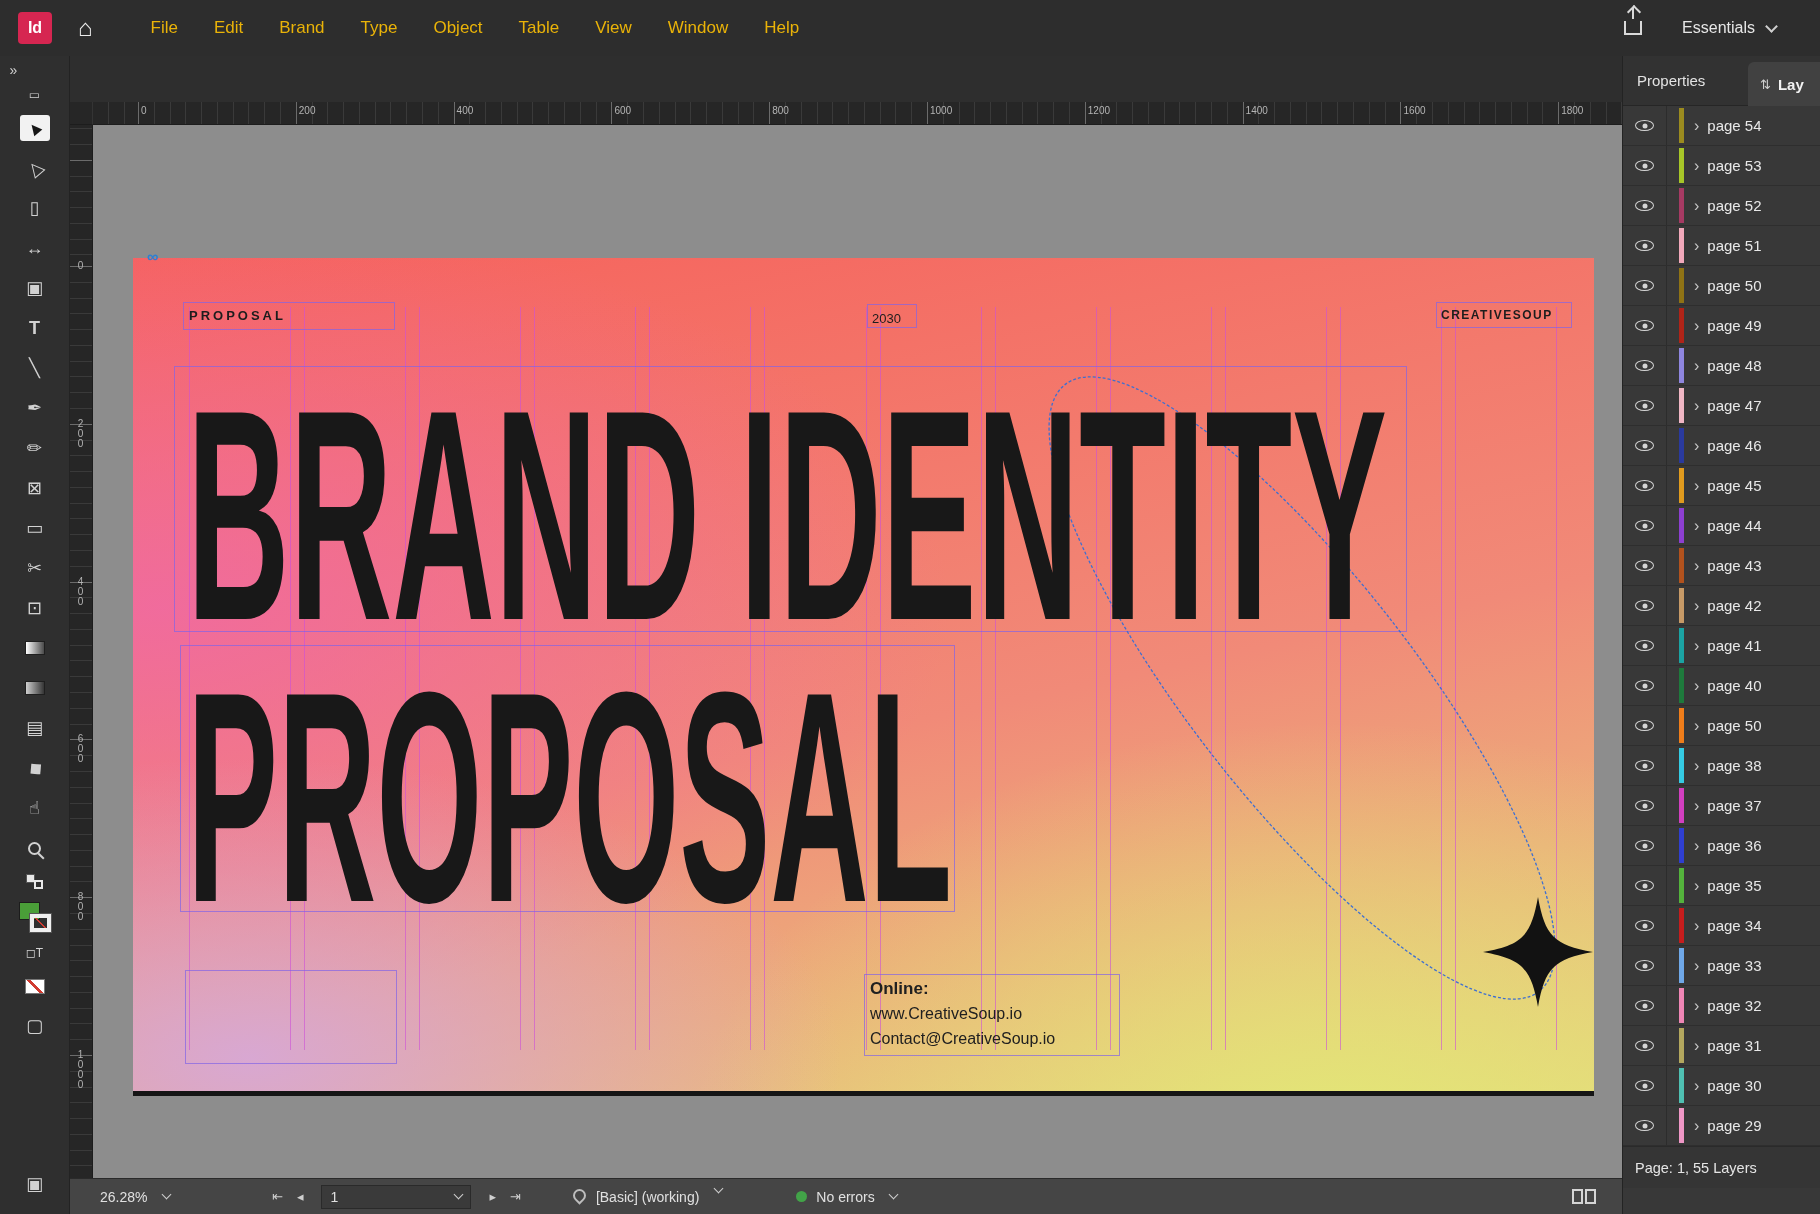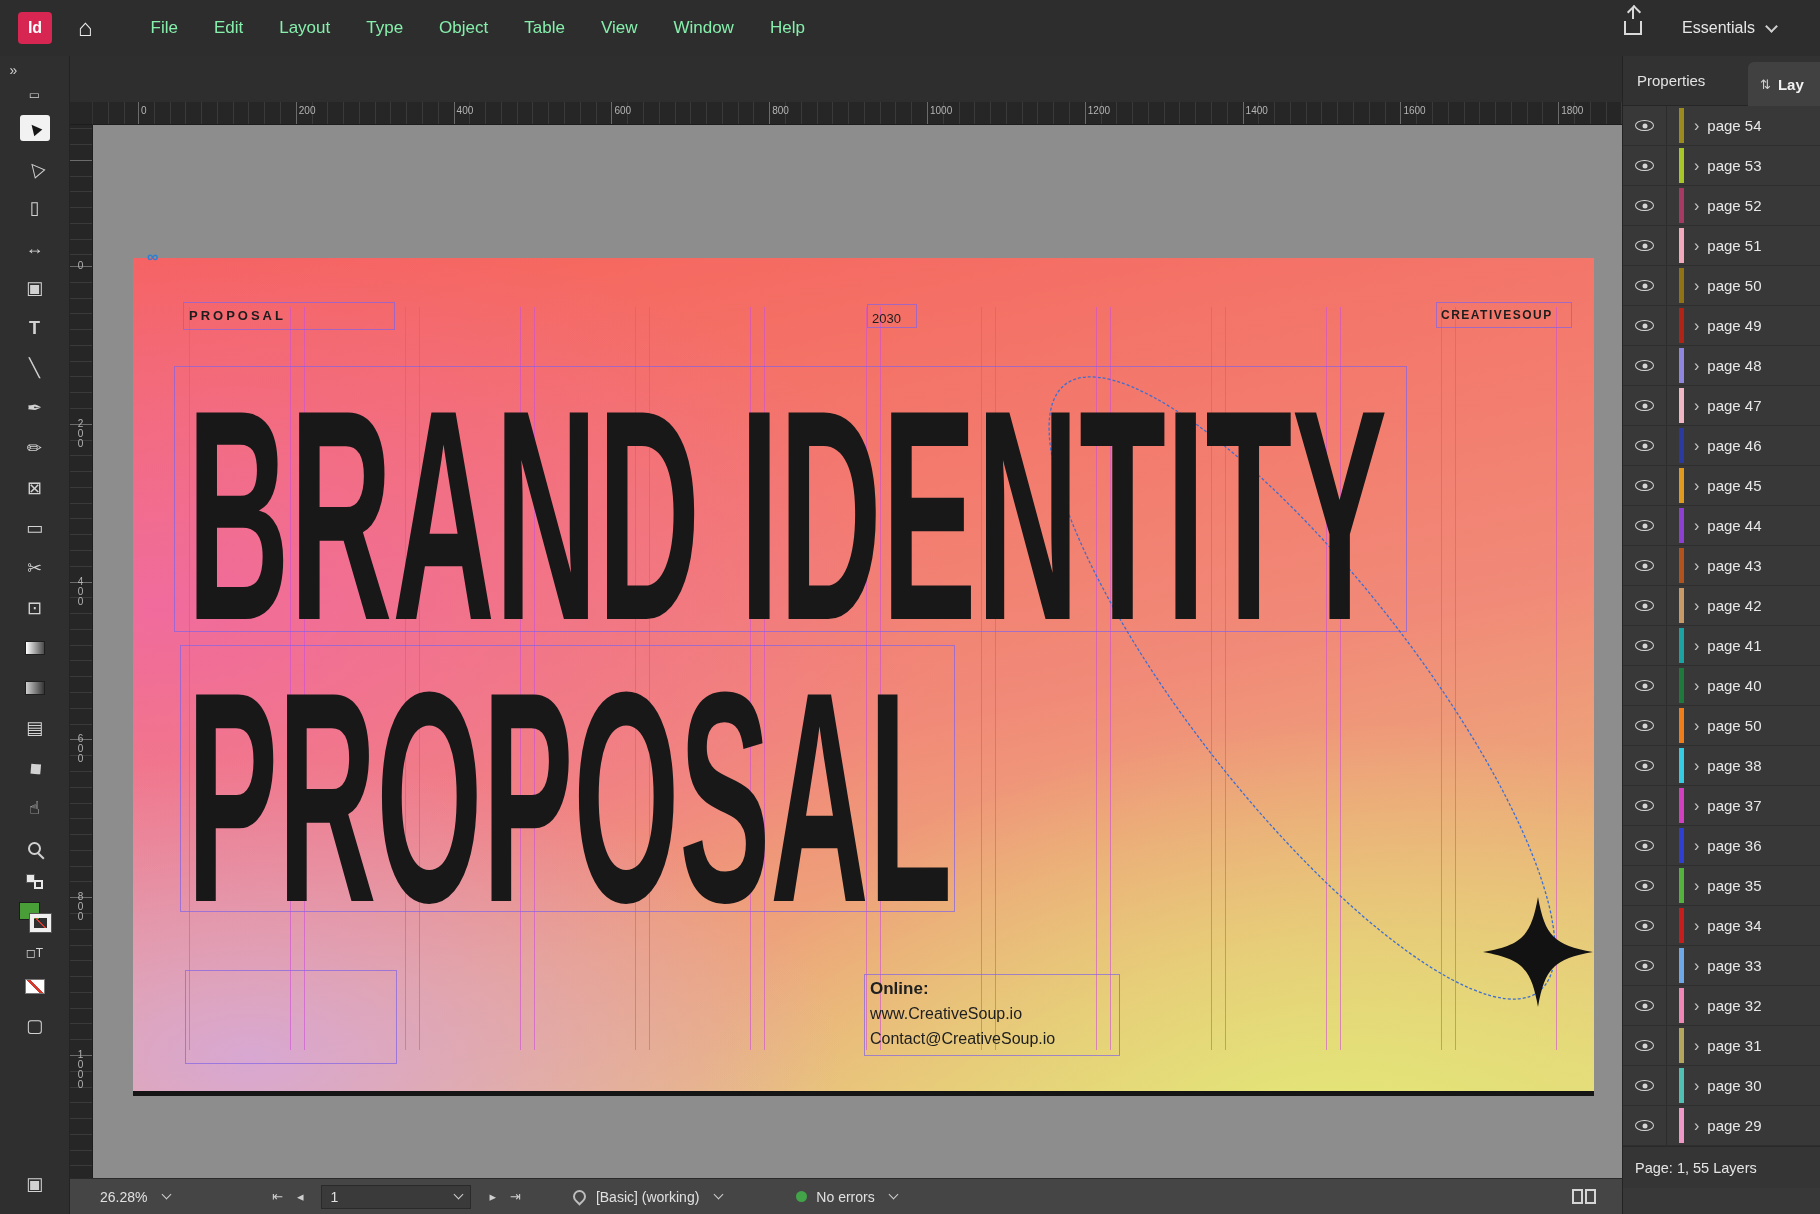--- a/index.html
+++ b/index.html
@@ -7,21 +7,21 @@
  font-family:"Liberation Sans","DejaVu Sans",sans-serif;color:#e6e6e6}
 .app{position:relative;width:1820px;height:1214px}
 
 
 .menubar{position:absolute;left:0;top:0;width:1820px;height:56px;background:#2d2d2d;
  display:flex;align-items:center;z-index:6}
 .logo{width:34px;height:32px;background:#d62651;color:#fff;font-weight:700;font-size:16px;
  border-radius:4px;display:flex;align-items:center;justify-content:center;margin-left:18px}
 .home{font-size:24px;margin-left:26px;color:#ececec}
 .menus{display:flex;margin-left:40px}
-.menu-item{font-size:17px;padding:0 18px;color:#86efac}
+.menu-item{font-size:17px;padding:0 18px;color:#eab308}
 .spacer{flex:1}
 .share-icon{position:relative;width:18px;height:14px;border:2px solid #d9d9d9;border-top:none;margin-right:40px}
 .share-icon::before{content:"";position:absolute;left:6px;top:-14px;width:2px;height:12px;background:#d9d9d9}
 .share-icon::after{content:"";position:absolute;left:3px;top:-14px;width:8px;height:8px;
  border-left:2px solid #d9d9d9;border-top:2px solid #d9d9d9;transform:rotate(45deg)}
 .workspace{display:flex;align-items:center;gap:12px;font-size:16px;margin-right:44px}
 .chev{width:9px;height:9px;border-right:2px solid #cfcfcf;border-bottom:2px solid #cfcfcf;
  transform:rotate(45deg);margin-top:-4px;display:inline-block}
 .chev.sm{width:7px;height:7px;border-width:1.5px;margin-left:6px}
 
@@ -116,40 +116,40 @@
  display:flex;align-items:center;padding-left:12px;color:#e5e5e5;font-size:14.5px;background:#353535}
 
 
 .statusbar{position:absolute;left:70px;top:1178px;width:1552px;height:36px;background:#454545;
  border-top:1px solid #2a2a2a;display:flex;align-items:center;color:#e0e0e0;font-size:14px;z-index:4}
 .zoom{display:flex;align-items:center;gap:10px;margin-left:30px;min-width:92px}
 .nav{display:flex;align-items:center;gap:14px;margin-left:80px}
 .nav-btn{font-size:13px;color:#cfcfcf}
 .page-field{width:150px;height:24px;background:#3a3a3a;border:1px solid #2a2a2a;display:flex;
  align-items:center;justify-content:space-between;padding:0 8px;margin:0 4px}
-.preflight{display:flex;align-items:center;gap:10px;margin-left:52px}
+.preflight{display:flex;align-items:flex-start;gap:10px;margin-left:52px}
 .pf-icon{position:relative;width:13px;height:13px;border:2px solid #bdbdbd;border-radius:50% 50% 50% 0;transform:rotate(-45deg)}
 .status-err{display:flex;align-items:center;gap:9px;margin-left:74px}
 .dot{width:11px;height:11px;border-radius:50%;background:#42a348}
 .spread-icon{margin-left:auto;margin-right:26px;display:flex;gap:2px}
 .spread-icon i{width:11px;height:15px;border:2px solid #d5d5d5;display:block}
 </style>
 </head>
 <body>
 
 <div class="app">
 
   <header class="menubar">
     <div class="logo">Id</div>
     <div class="home">⌂</div>
     <nav class="menus">
 
     <span class="menu-item">File</span>
         <span class="menu-item">Edit</span>
-        <span class="menu-item">Layout</span>
+        <span class="menu-item">Brand</span>
         <span class="menu-item">Type</span>
         <span class="menu-item">Object</span>
         <span class="menu-item">Table</span>
         <span class="menu-item">View</span>
         <span class="menu-item">Window</span>
         <span class="menu-item">Help</span>
       </nav>
     <div class="spacer"></div>
     <div class="share-icon"></div>
     <div class="workspace">

